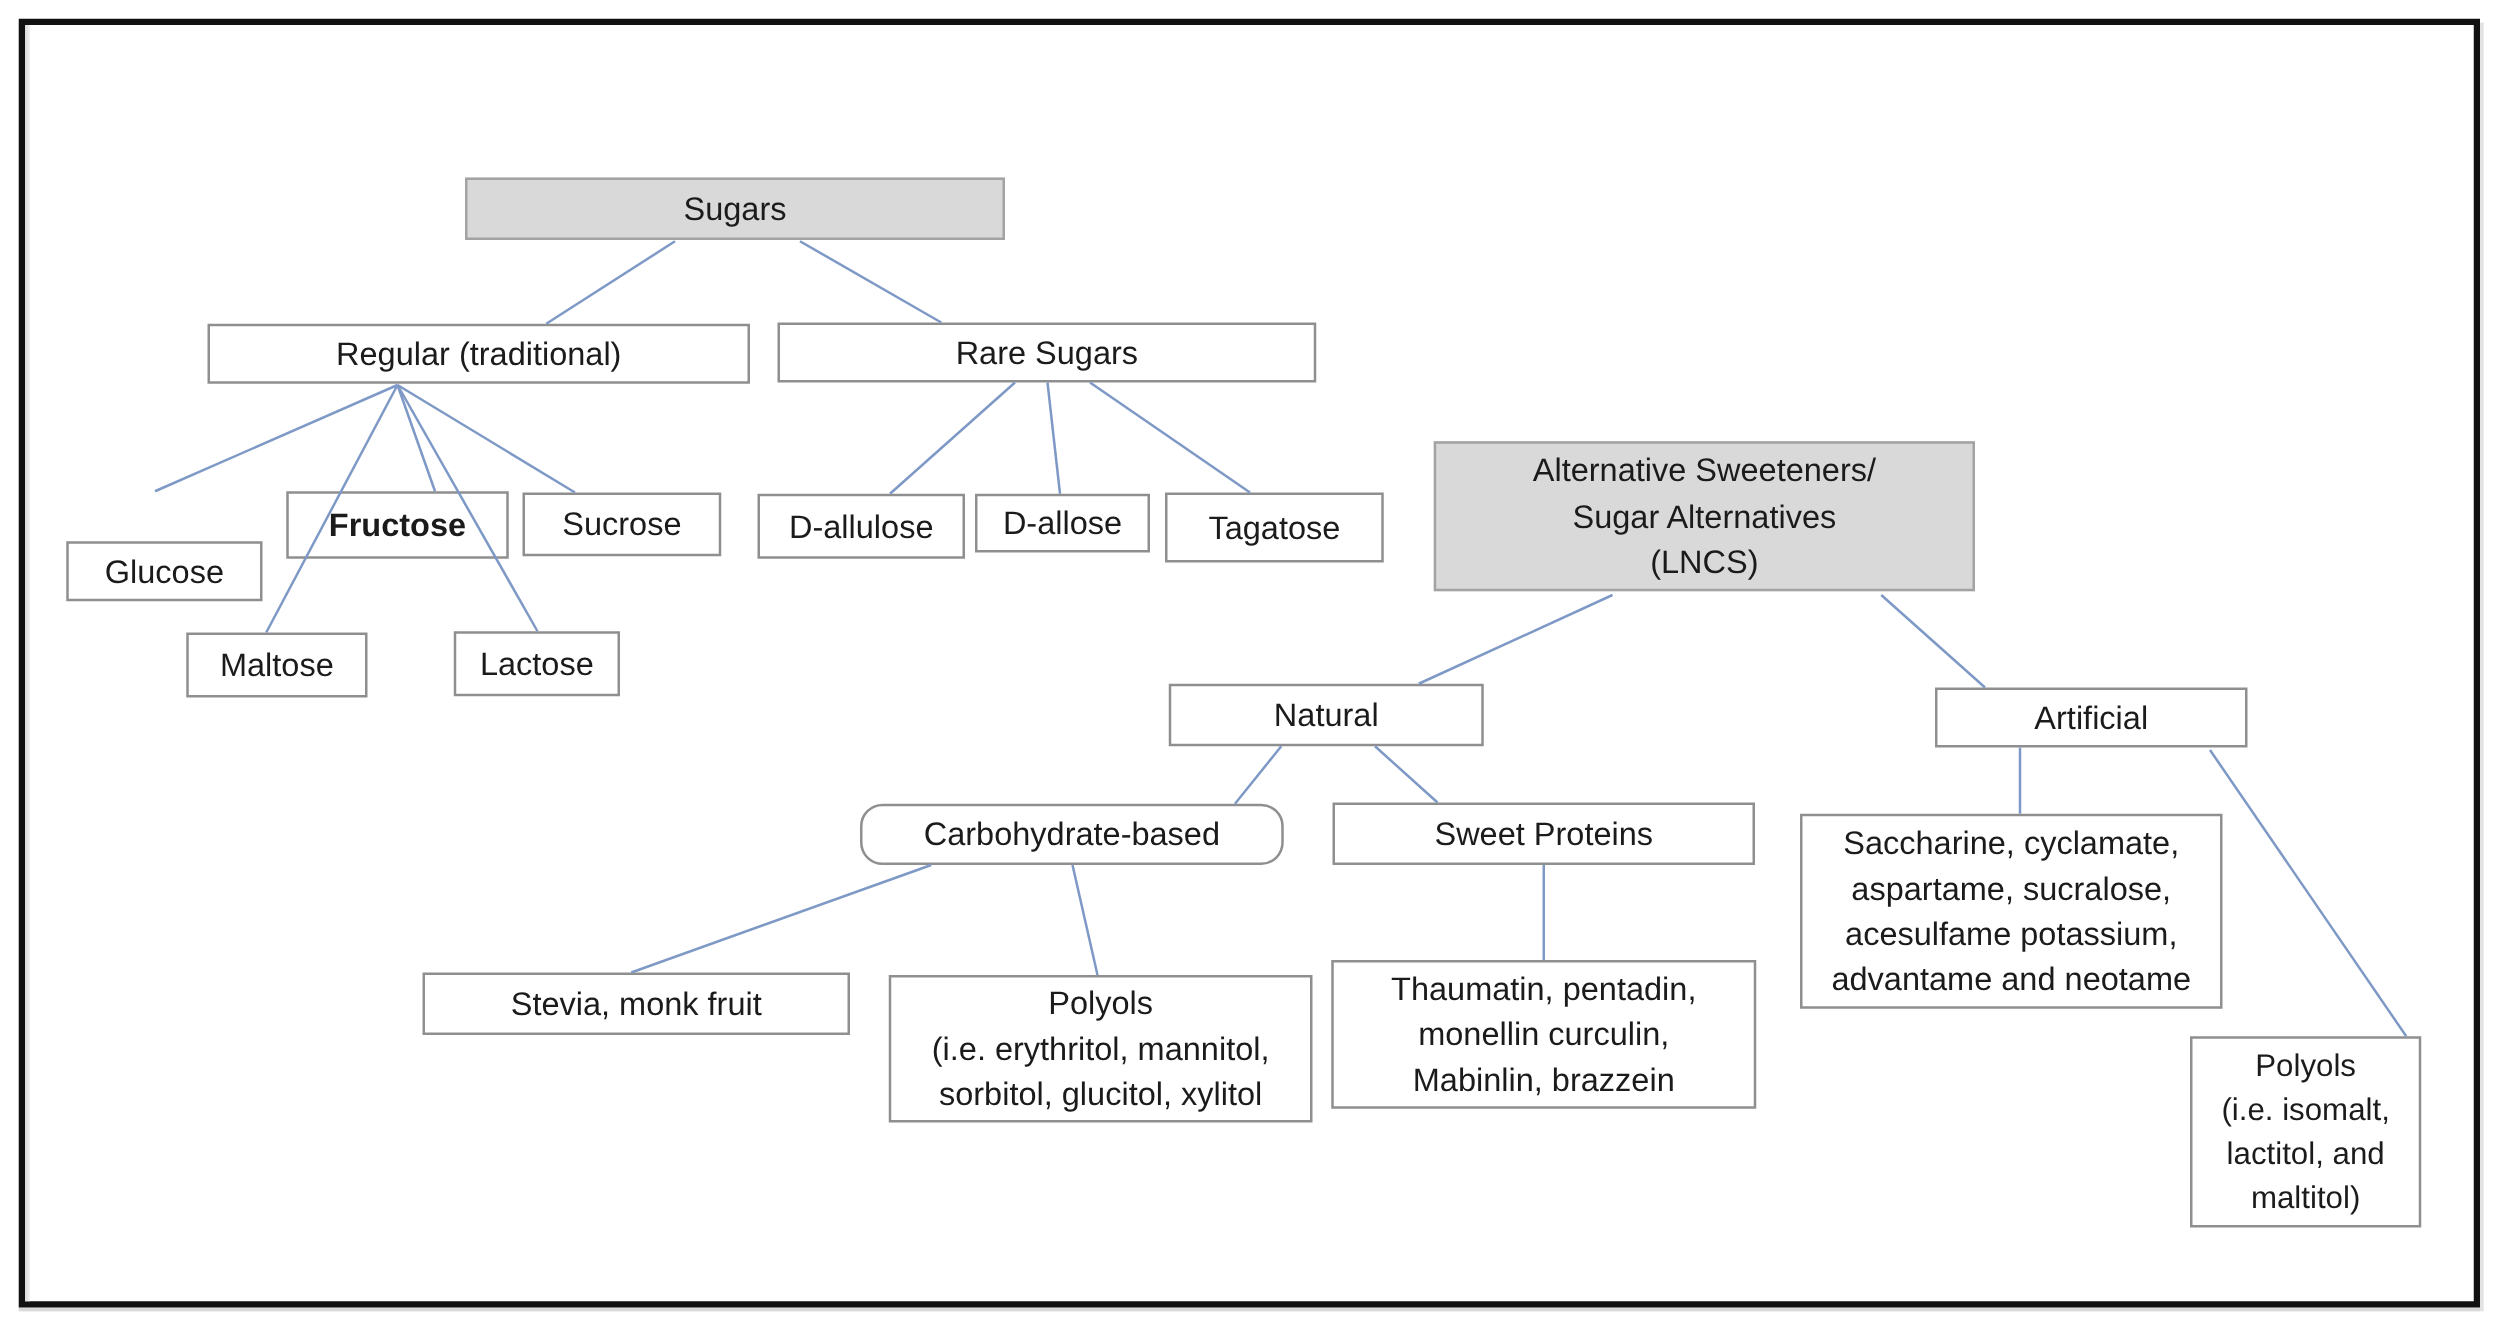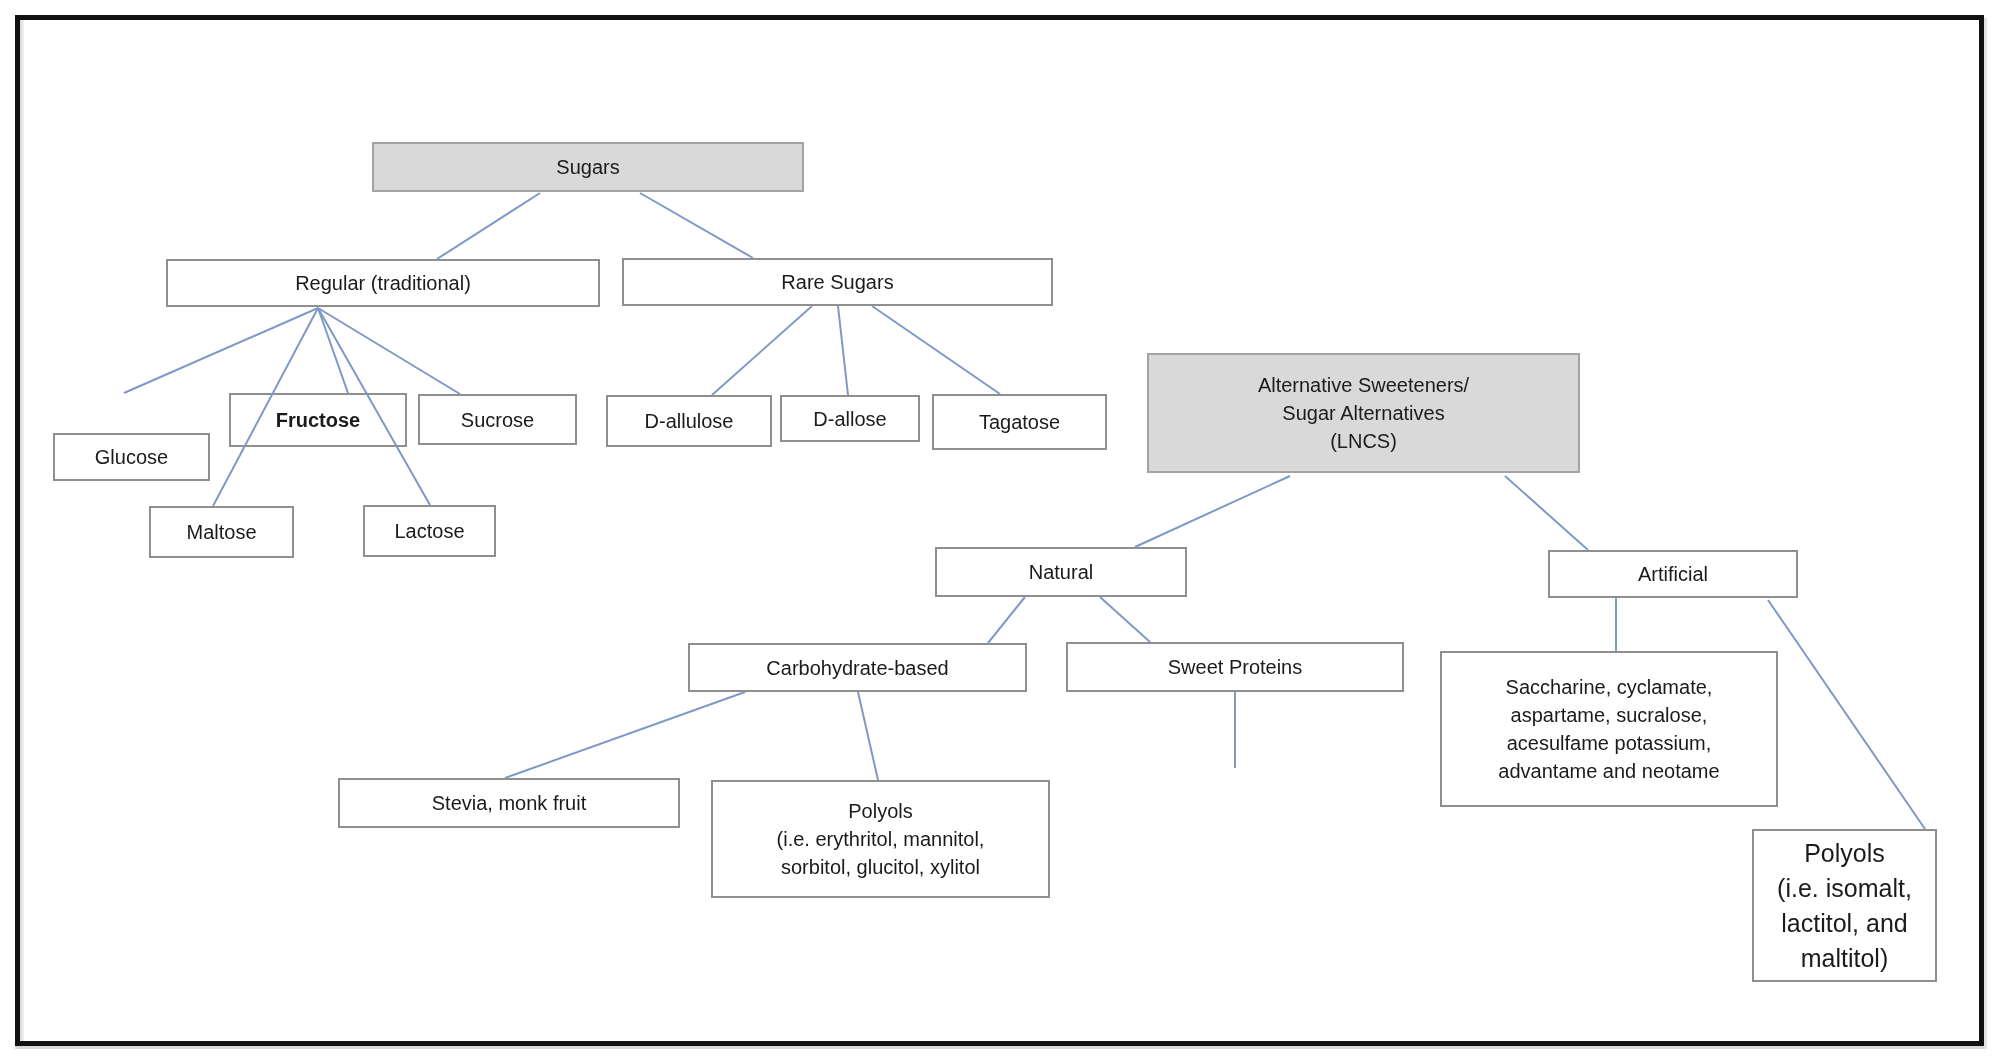--- a/index.html
+++ b/index.html
@@ -6,21 +6,21 @@
   body{width:2000px;height:1060px;position:relative;overflow:hidden;
        font-family:"Liberation Sans",sans-serif;color:#1b1b1b;}
   .frame{position:absolute;left:15px;top:15px;right:16px;bottom:14px;
          border:5px solid #111111;background:#ffffff;
          box-shadow:0 3px 0 #d8d8d8, 3px 3px 0 #e3e3e3;}
   .frame .left-strip{position:absolute;left:0;top:0;bottom:0;width:4px;
          background:linear-gradient(to right,#d9d9d9,#f2f2f2);}
   .canvas{position:absolute;left:0;top:0;width:2000px;height:1060px;}
   .node{position:absolute;box-sizing:border-box;background:#ffffff;
         border:2px solid #8f8f8f;display:flex;align-items:center;justify-content:center;
-        text-align:center;font-size:20px;line-height:1.4;white-space:pre-line;
+        text-align:center;font-size:26px;line-height:1.4;white-space:pre-line;
         padding:2px 8px;}
   .node.highlight{border-color:#a3a3a3;}
   .node.small{font-size:25px;}
   svg.wires{position:absolute;left:0;top:0;pointer-events:none;}
 </style>
 </head>
 <body>
 
 <div class="frame">
   <div class="left-strip"></div>
@@ -51,30 +51,33 @@
   <div class="node" style="left: 363px; top: 505px; width: 133px; height: 52px; background: rgb(255, 255, 255);">Lactose</div>
 
   <div class="node highlight" style="left: 1147px; top: 353px; width: 433px; height: 120px; background: rgb(217, 217, 217);">Alternative Sweeteners/
 Sugar Alternatives
 (LNCS)</div>
 
   <div class="node" style="left: 935px; top: 547px; width: 252px; height: 50px; background: rgb(255, 255, 255);">Natural</div>
 
   <div class="node" style="left: 1548px; top: 550px; width: 250px; height: 48px; background: rgb(255, 255, 255);">Artificial</div>
 
-  <div class="node" style="left: 688px; top: 643px; width: 339px; height: 49px; background: rgb(255, 255, 255);">Carbohydrate-based</div>
+  <div class="node" style="left: 688px; top: 643px; width: 339px; height: 49px; background: rgb(255, 255, 255); border-radius: 18px;">Carbohydrate-based</div>
 
   <div class="node" style="left: 1066px; top: 642px; width: 338px; height: 50px; background: rgb(255, 255, 255);">Sweet Proteins</div>
 
   <div class="node" style="left: 338px; top: 778px; width: 342px; height: 50px; background: rgb(255, 255, 255);">Stevia, monk fruit</div>
 
   <div class="node" style="left: 711px; top: 780px; width: 339px; height: 118px; background: rgb(255, 255, 255);">Polyols
 (i.e. erythritol, mannitol,
 sorbitol, glucitol, xylitol</div>
 
+  <div class="node" style="left: 1065px; top: 768px; width: 340px; height: 119px; background: rgb(255, 255, 255);">Thaumatin, pentadin,
+monellin curculin,
+Mabinlin, brazzein</div>
 
   <div class="node" style="left: 1440px; top: 651px; width: 338px; height: 156px; background: rgb(255, 255, 255);">Saccharine, cyclamate,
 aspartame, sucralose,
 acesulfame potassium,
 advantame and neotame</div>
 
   <div class="node small" style="left: 1752px; top: 829px; width: 185px; height: 153px; background: rgb(255, 255, 255);">Polyols
 (i.e.  isomalt,
 lactitol, and
 maltitol)</div>

